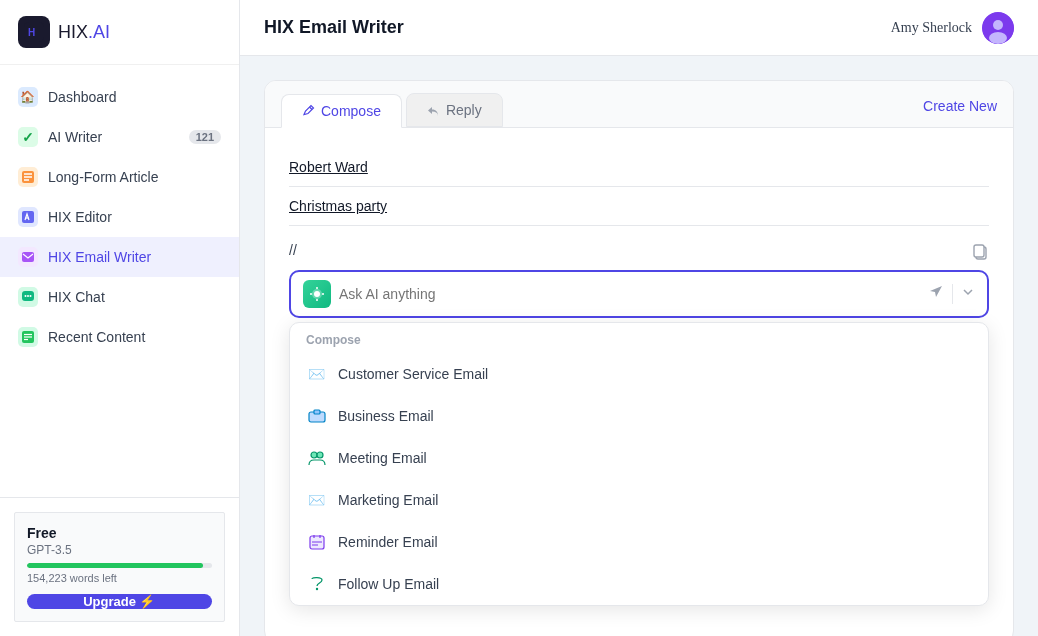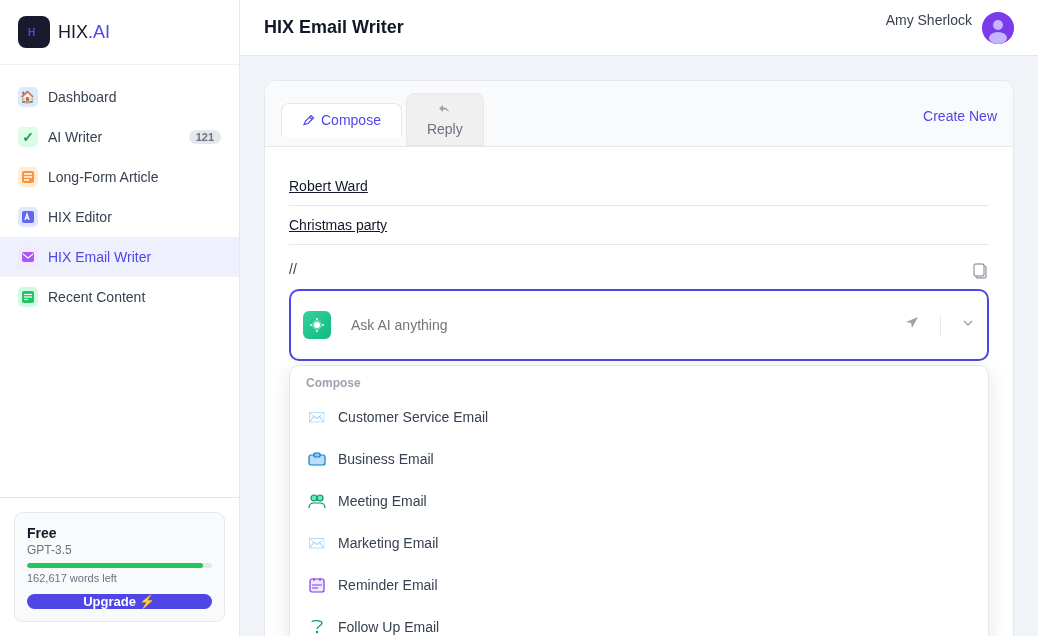--- a/index.html
+++ b/index.html
@@ -78,21 +78,21 @@
       text-align: center;
     }
 
     .sidebar-footer {
       padding: 14px;
       border-top: 1px solid #e5e7eb;
     }
     .plan-card {
       background: #f9fafb;
       border: 1px solid #e5e7eb;
-      border-radius: 9px;
+      border-radius: 2px;
       padding: 12px;
     }
     .plan-title { font-size: 14px; font-weight: 600; color: #111827; margin-bottom: 2px; }
     .plan-model { font-size: 12px; color: #6b7280; margin-bottom: 6px; }
     .progress-bar { height: 5px; background: #e5e7eb; border-radius: 3px; overflow: hidden; margin-bottom: 4px; }
     .progress-fill { height: 100%; background: #22c55e; border-radius: 3px; }
     .plan-words { font-size: 11px; color: #6b7280; margin-bottom: 10px; }
     .upgrade-btn {
       width: 100%;
       background: #4f46e5;
@@ -121,24 +121,26 @@
       border-bottom: 1px solid #e5e7eb;
       padding: 0 24px;
       height: 56px;
       display: flex;
       align-items: center;
       justify-content: space-between;
     }
     .header-title { font-size: 18px; font-weight: 700; color: #111827; }
     .header-user {
       display: flex;
+      align-items: center;
       gap: 10px;
       color: #374151;
       font-size: 14px;
       font-weight: 500;
+      font-family: Liberation Serif, serif;
     }
     .avatar {
       width: 32px;
       height: 32px;
       border-radius: 50%;
       background: linear-gradient(135deg, #a78bfa, #7c3aed);
       display: flex;
       align-items: center;
       justify-content: center;
       color: #fff;
@@ -186,21 +188,20 @@
       background: #fff;
       border-color: #e5e7eb;
       border-bottom-color: #fff;
       color: #4f46e5;
       margin-bottom: -1px;
     }
     .tab.inactive {
       background: #f0f0f0;
       color: #6b7280;
       border-color: #e5e7eb;
-      flex-direction: column;
     }
     .create-new-btn {
       margin-left: auto;
       color: #4f46e5;
       font-size: 14px;
       font-weight: 500;
       cursor: pointer;
       padding: 4px 0;
       margin-bottom: 8px;
     }
@@ -219,22 +220,22 @@
       position: relative;
     }
     .email-body-text { font-size: 14px; color: #374151; margin-bottom: 12px; }
 
     
     .ai-input-wrapper {
       border: 2px solid #4f46e5;
       border-radius: 10px;
       display: flex;
       align-items: center;
-      padding: 20px 12px;
-      gap: 20px;
+      padding: 8px 12px;
+      gap: 8px;
       background: #fff;
       margin-bottom: 4px;
     }
     .ai-icon {
       width: 28px;
       height: 28px;
       background: linear-gradient(135deg, #34d399, #10b981);
       border-radius: 6px;
       display: flex;
       align-items: center;
@@ -360,20 +361,31 @@
     <div class="nav-item active">
       <div class="nav-icon purple">
         <svg width="14" height="14" viewBox="0 0 14 14" fill="none">
             <rect x="1" y="2" width="12" height="10" rx="2" fill="#a855f7"></rect>
             <path d="M2 4l5 4 5-4" stroke="#fff" stroke-width="1.2" fill="none"></path>
           </svg>
       </div>
       <span>HIX Email Writer</span>
     </div>
 
+    <div class="nav-item">
+      <div class="nav-icon teal">
+        <svg width="14" height="14" viewBox="0 0 14 14" fill="none">
+            <rect x="1" y="1" width="12" height="10" rx="3" fill="#10b981"></rect>
+            <circle cx="4.5" cy="6" r="1" fill="#fff"></circle>
+            <circle cx="7" cy="6" r="1" fill="#fff"></circle>
+            <circle cx="9.5" cy="6" r="1" fill="#fff"></circle>
+          </svg>
+      </div>
+      <span>HIX Chat</span>
+    </div>
 
     <div class="nav-item">
       <div class="nav-icon green">
         <svg width="14" height="14" viewBox="0 0 14 14" fill="none">
             <rect x="1" y="1" width="12" height="12" rx="2" fill="#22c55e"></rect>
             <line x1="3" y1="4.5" x2="11" y2="4.5" stroke="#fff" stroke-width="1.2"></line>
             <line x1="3" y1="7" x2="11" y2="7" stroke="#fff" stroke-width="1.2"></line>
             <line x1="3" y1="9.5" x2="7" y2="9.5" stroke="#fff" stroke-width="1.2"></line>
           </svg>
       </div>
@@ -381,21 +393,21 @@
     </div>
   </nav>
 
   <div class="sidebar-footer">
     <div class="plan-card">
       <div class="plan-title">Free</div>
       <div class="plan-model">GPT-3.5</div>
       <div class="progress-bar">
         <div class="progress-fill" style="width: 95%;"></div>
       </div>
-      <div class="plan-words">162,617 words left</div>
+      <div class="plan-words">154,223 words left</div>
       <button class="upgrade-btn">Upgrade ⚡</button>
     </div>
   </div>
 </aside>
 
 <main class="main">
 
   <header class="header">
     <h1 class="header-title">HIX Email Writer</h1>
     <div class="header-user">

